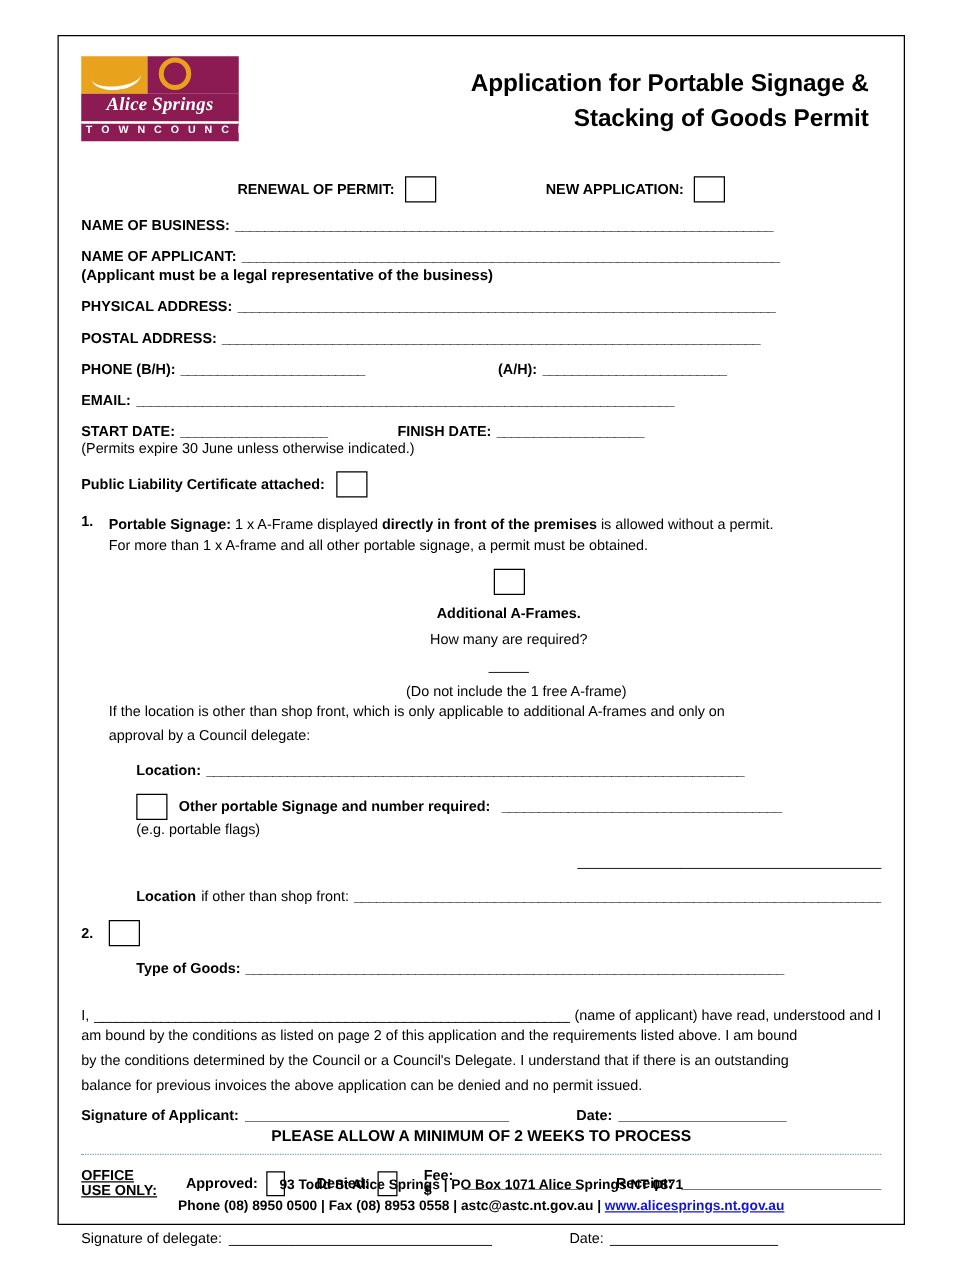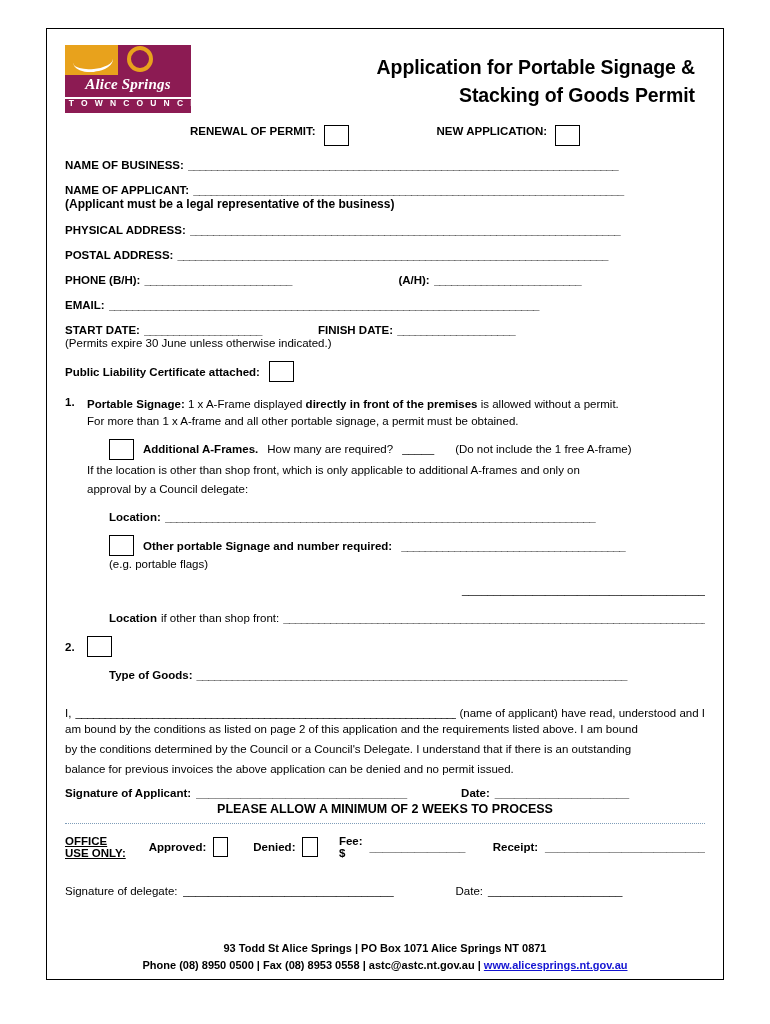--- a/index.html
+++ b/index.html
@@ -156,23 +156,23 @@
     width: 24px;
     height: 20px;
     border: 1.6px solid #000;
     box-sizing: border-box;
     display: inline-block;
     background: #fff;
   }
 
   .renewal-row {
     display: flex;
-    align-items: flex-start;
+    align-items: center;
     justify-content: center;
-    margin-top: 4px;
+    margin-top: 20px;
     gap: 8px;
   }
   .renewal-row .gap { width: 72px; }
 
   .field {
     margin-top: 13px;
     display: flex;
     align-items: baseline;
     gap: 4px;
   }
@@ -344,21 +344,21 @@
           <b>Portable Signage:</b>
           <span>1 x A-Frame displayed</span>
           <b>directly in front of the premises</b>
           <span>is allowed without a permit.</span>
         </div>
         <div>For more than 1 x A-frame and all other portable signage, a permit must be obtained.</div>
       </div>
     </div>
 
     <div class="indent" style="margin-left:44px;">
-      <div class="ck-line" style="margin-top:8px;">
+      <div class="ck-line" style="margin-top:8px;flex-direction:column;">
         <span class="box"></span>
         <span class="lbl">Additional A-Frames.</span>
         <span class="lbl-n">How many are required?</span>
         <span class="lbl-n">_____</span>
         <span class="lbl-n" style="padding-left:12px;">(Do not include the 1 free A-frame)</span>
       </div>
     </div>
     <div class="indent">
       <div class="para">If the location is other than shop front,  which is only applicable to additional A-frames and only on</div>
       <div class="para">approval by a Council delegate:</div>

